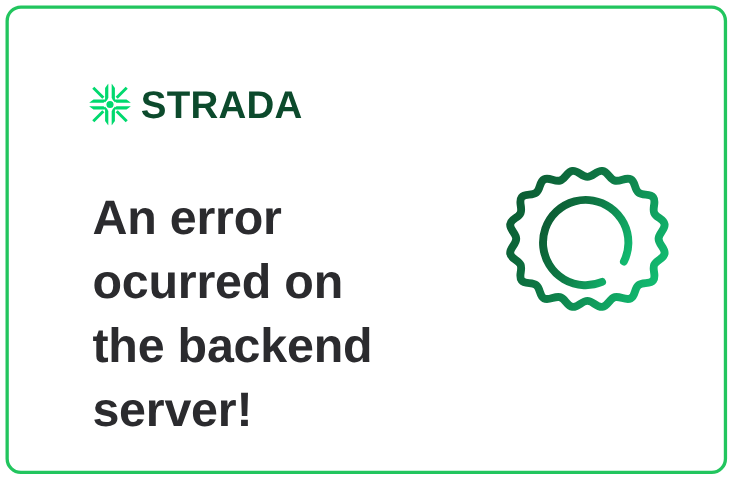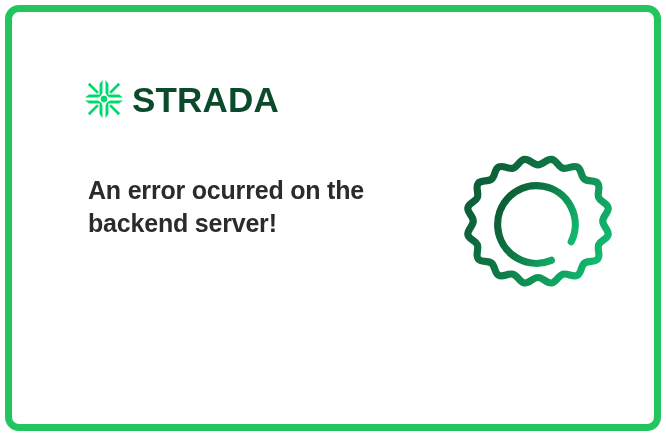--- a/index.html
+++ b/index.html
@@ -15,21 +15,21 @@
   }
 
   .error-card {
     position: absolute;
     left: 5px;
     top: 5px;
     width: 656px;
     height: 426px;
     box-sizing: border-box;
     background: #ffffff;
-    border: 7px solid #22c55e;
+    border: 3px solid #22c55e;
     border-radius: 14px;
     overflow: hidden;
   }
 
   
   .brand-lockup {
     position: absolute;
     left: 73px;
     top: 68px;
     display: flex;
@@ -54,21 +54,21 @@
   }
 
   
   .error-headline {
     position: absolute;
     left: 76px;
     top: 162px;
     width: 300px;
     margin: 0;
     font-family: "Liberation Sans", sans-serif;
-    font-size: 25px;
+    font-size: 44px;
     font-weight: bold;
     line-height: 1.32;
     letter-spacing: -0.2px;
     color: #2b2b2e;
   }
 
   
   .gear-illustration {
     position: absolute;
     left: 446px;

